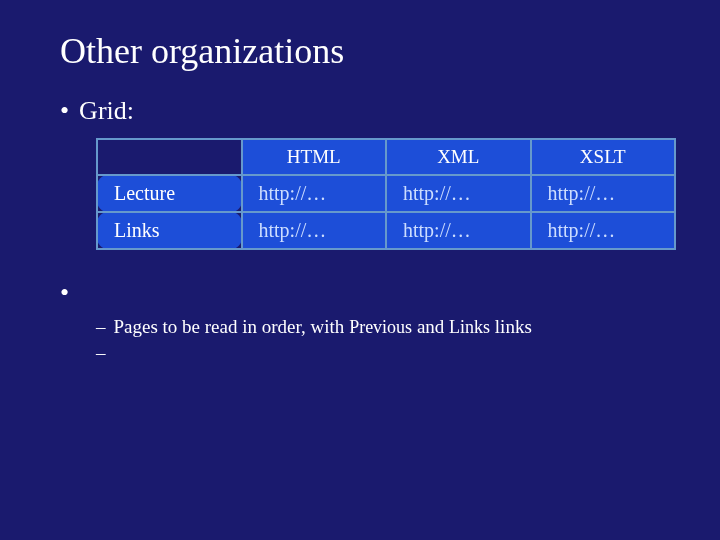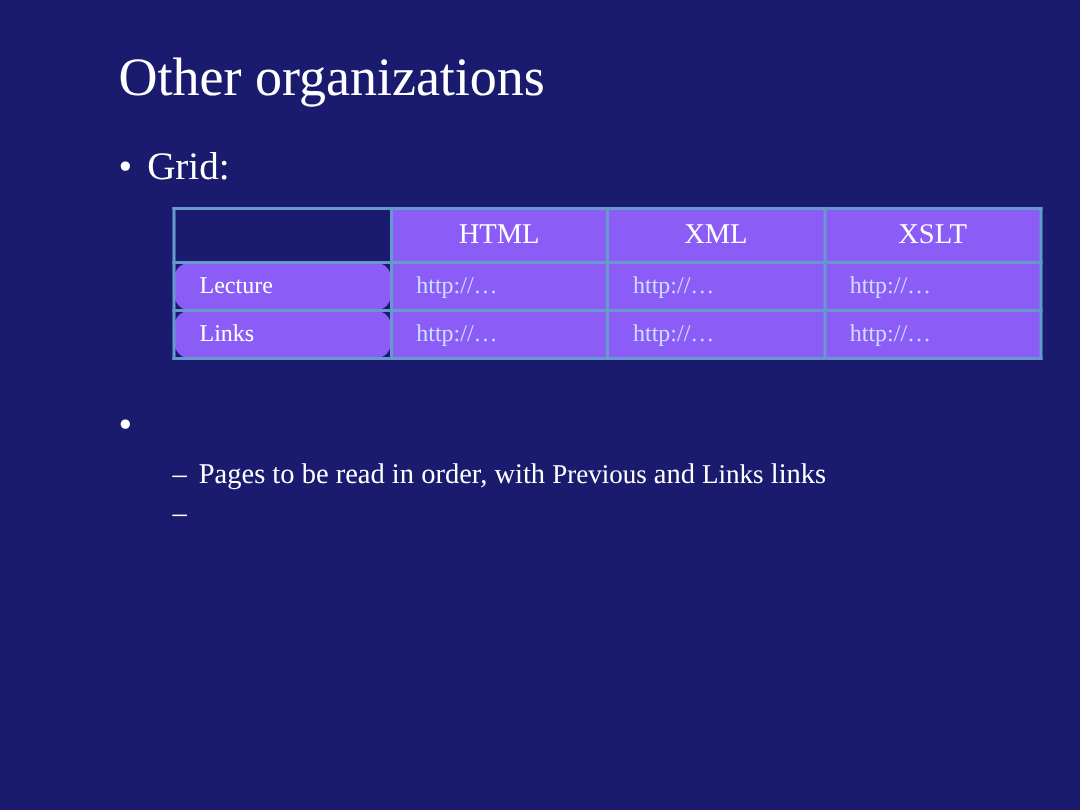--- a/index.html
+++ b/index.html
@@ -9,21 +9,21 @@
       height: 540px;
       background-color: #1a1a6e;
       font-family: Georgia, 'Times New Roman', serif;
       color: white;
       overflow: hidden;
     }
 
     .slide {
       width: 720px;
       height: 540px;
-      padding: 30px 60px 30px 79px;
+      padding: 30px 60px 30px 60px;
       display: flex;
       flex-direction: column;
     }
 
     .slide-title {
       font-size: 36px;
       font-weight: normal;
       color: white;
       margin-bottom: 24px;
       text-align: left;
@@ -52,36 +52,36 @@
       margin-left: 36px;
       border: 2px solid #6699cc;
       width: 580px;
     }
 
     .grid-table th, .grid-table td {
       border: 2px solid #6699cc;
       padding: 6px 16px;
       font-size: 18px;
       color: white;
-      background-color: #8b5cf6;
+      background-color: #1d4ed8;
     }
 
     .grid-table th {
       font-weight: normal;
       font-size: 19px;
     }
 
     .grid-table td.row-label {
-      font-size: 16px;
+      font-size: 20px;
       min-width: 110px;
       border-radius: 11px;
     }
 
     .grid-table td.url-cell {
-      font-size: 16px;
+      font-size: 20px;
       color: #ccddff;
       min-width: 110px;
     }
 
     .grid-table .header-row th:first-child {
       background-color: #1a1a6e;
       border: 2px solid #6699cc;
     }
 
     .linear-section {

